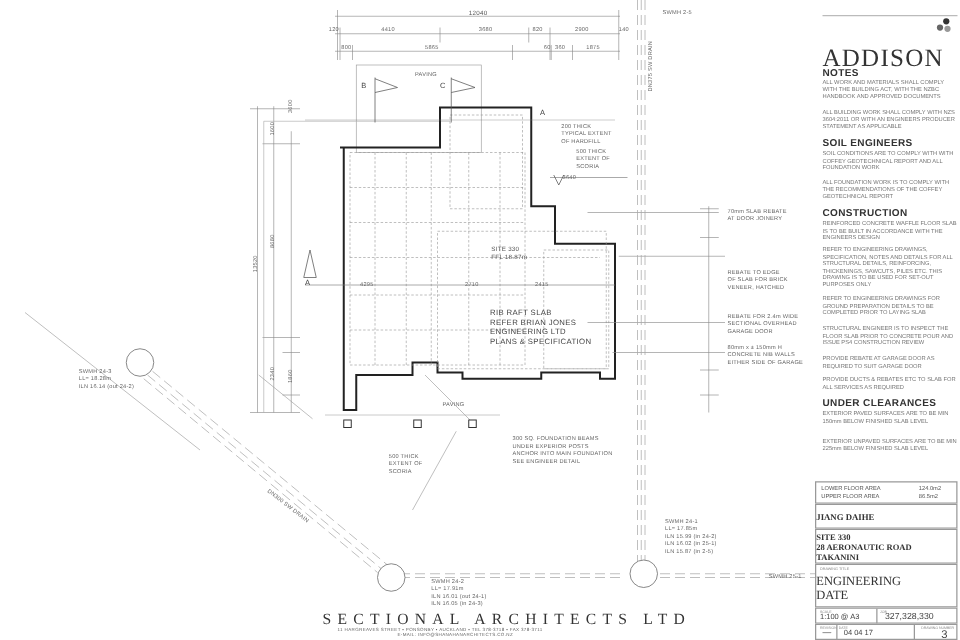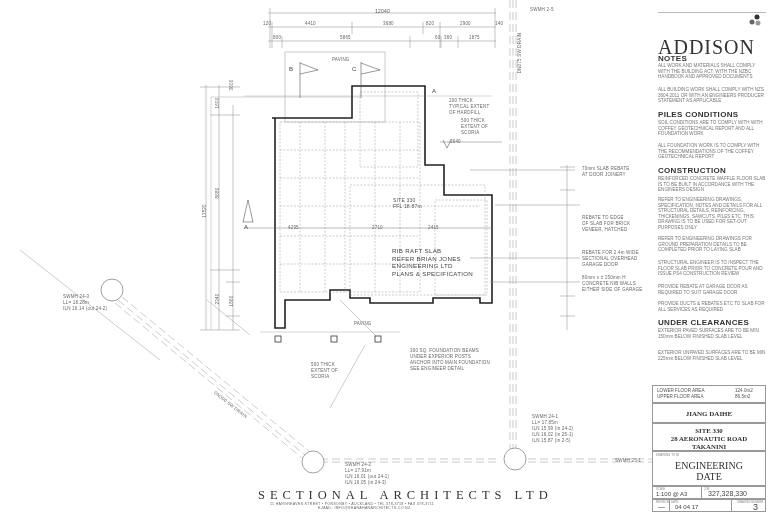--- a/index.html
+++ b/index.html
@@ -6,21 +6,21 @@
   body{width:768px;height:512px;position:relative;overflow:hidden;font-family:"Liberation Sans",sans-serif;color:#333;}
   #plan{position:absolute;left:0;top:0;}
   .t{position:absolute;font-size:5px;line-height:6px;color:#555;white-space:pre;letter-spacing:0.2px;}
   .sm{font-size:4.5px;color:#666;}
   .panel{position:absolute;left:652px;top:0;width:116px;height:437px;}
   .logo{position:absolute;left:6px;top:36px;font-family:"Liberation Serif",serif;font-size:20px;letter-spacing:1px;color:#333;}
   .logo-dots{position:absolute;left:96px;top:14px;}
   .nh{position:absolute;left:6px;font-size:8px;font-weight:bold;color:#333;letter-spacing:0.3px;}
   .np{position:absolute;left:6px;width:108px;font-size:4.6px;line-height:5.6px;color:#777;white-space:normal;}
   .tb{position:absolute;left:652px;width:114px;border:1px solid #999;box-sizing:border-box;background:#fff;}
-  .tb-c{text-align:center;font-family:"Liberation Serif",serif;color:#333;}
+  .tb-c{text-align:left;font-family:"Liberation Serif",serif;color:#333;}
   .firm{position:absolute;left:258px;top:488px;font-family:"Liberation Serif",serif;font-size:12.5px;letter-spacing:5px;color:#333;}
   .firm-addr{position:absolute;left:270px;top:502px;font-size:3.6px;color:#666;letter-spacing:0.3px;}
 </style>
 </head>
 <body>
 
 <svg id="plan" width="652" height="512" viewBox="0 0 652 512">
   <g stroke="#888" stroke-width="0.5" fill="none">
 
     <line x1="268" y1="13" x2="496" y2="13"></line>
@@ -228,21 +228,21 @@
     <circle cx="9" cy="3" r="2.5" fill="#333"></circle>
     <circle cx="4" cy="8" r="2.5" fill="#666"></circle>
     <circle cx="10" cy="9" r="2.5" fill="#999"></circle>
   </svg>
   <div class="logo">ADDISON</div>
 
   <div class="nh" style="top:54px">NOTES</div>
   <div class="np" style="top:63px">ALL WORK AND MATERIALS SHALL COMPLY WITH THE BUILDING ACT, WITH THE NZBC HANDBOOK AND APPROVED DOCUMENTS</div>
   <div class="np" style="top:87px">ALL BUILDING WORK SHALL COMPLY WITH NZS 3604:2011 OR WITH AN ENGINEERS PRODUCER STATEMENT AS APPLICABLE</div>
 
-  <div class="nh" style="top:110px">PILES CONDITIONS</div>
+  <div class="nh" style="top:110px">SOIL ENGINEERS</div>
   <div class="np" style="top:120px">SOIL CONDITIONS ARE TO COMPLY WITH WITH COFFEY GEOTECHNICAL REPORT AND ALL FOUNDATION WORK</div>
   <div class="np" style="top:143px">ALL FOUNDATION WORK IS TO COMPLY WITH THE RECOMMENDATIONS OF THE COFFEY GEOTECHNICAL REPORT</div>
 
   <div class="nh" style="top:166px">CONSTRUCTION</div>
   <div class="np" style="top:176px">REINFORCED CONCRETE WAFFLE FLOOR SLAB IS TO BE BUILT IN ACCORDANCE WITH THE ENGINEERS DESIGN</div>
   <div class="np" style="top:197px">REFER TO ENGINEERING DRAWINGS, SPECIFICATION, NOTES AND DETAILS FOR ALL STRUCTURAL DETAILS, REINFORCING, THICKENINGS, SAWCUTS, PILES ETC. THIS DRAWING IS TO BE USED FOR SET-OUT PURPOSES ONLY</div>
   <div class="np" style="top:236px">REFER TO ENGINEERING DRAWINGS FOR GROUND PREPARATION DETAILS TO BE COMPLETED PRIOR TO LAYING SLAB</div>
   <div class="np" style="top:260px">STRUCTURAL ENGINEER IS TO INSPECT THE FLOOR SLAB PRIOR TO CONCRETE POUR AND ISSUE PS4 CONSTRUCTION REVIEW</div>
   <div class="np" style="top:284px">PROVIDE REBATE AT GARAGE DOOR AS REQUIRED TO SUIT GARAGE DOOR</div>
   <div class="np" style="top:301px">PROVIDE DUCTS &amp; REBATES ETC TO SLAB FOR ALL SERVICES AS REQUIRED</div>

